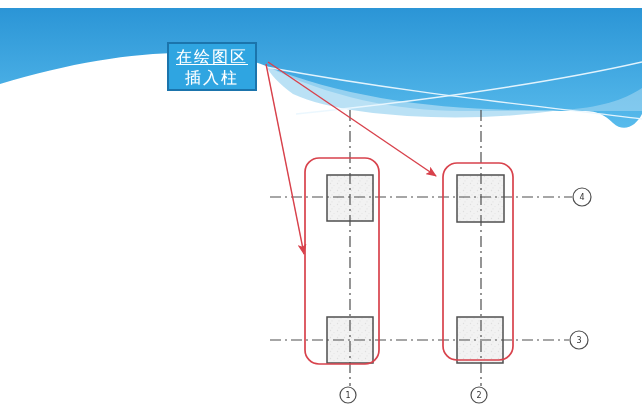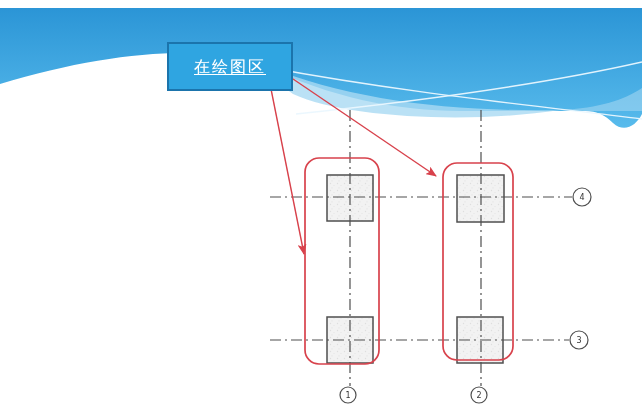--- a/index.html
+++ b/index.html
@@ -8,21 +8,21 @@
     width:642px;height:417px;
     background:#ffffff;
     overflow:hidden;
     font-family:"DejaVu Sans", sans-serif;
   }
   .layer{position:absolute;left:0;top:0;}
   #banner{z-index:1;}
   #drawing{z-index:2;}
   .callout{
     position:absolute;
-    left:167px;top:42px;width:126px;height:49px;
+    left:167px;top:42px;width:90px;height:49px;
     box-sizing:border-box;
     z-index:3;
     background:var(--callout_fill);
     border:2px solid var(--callout_border);
     display:flex;flex-direction:column;align-items:center;justify-content:center;
     color:var(--callout_text);
     font-size:16px;line-height:21px;letter-spacing:2px;
     text-align:center;
     text-shadow:0 0 1px rgba(255,255,255,.35);
   }
@@ -100,15 +100,16 @@
         <text x="579" y="343" class="bubble-txt">3</text>
         <circle cx="348" cy="395" r="8" class="bubble"></circle>
         <text x="348" y="398" class="bubble-txt">1</text>
         <circle cx="479" cy="395" r="8" class="bubble"></circle>
         <text x="479" y="398" class="bubble-txt">2</text>
       </g>
   </svg>
 
   <div class="callout">
     <span class="u">在绘图区</span>
+    <span>插入柱</span>
   </div>
 
 </div>
 
 </body></html>

